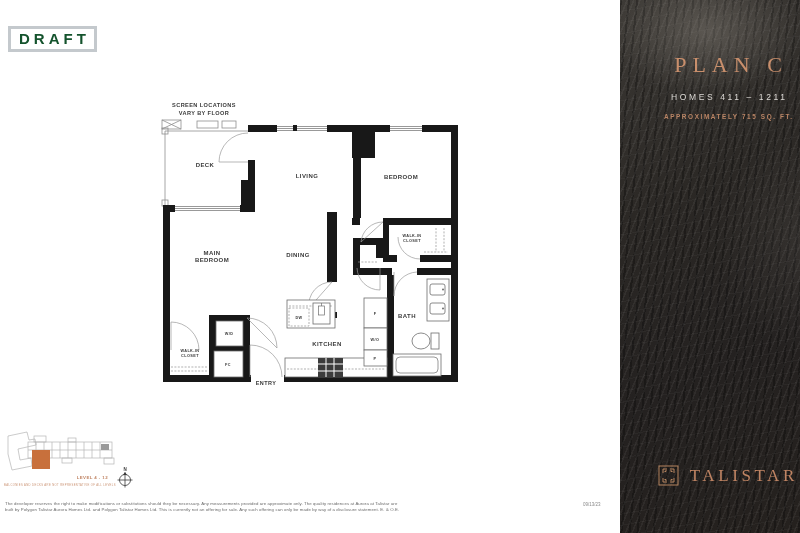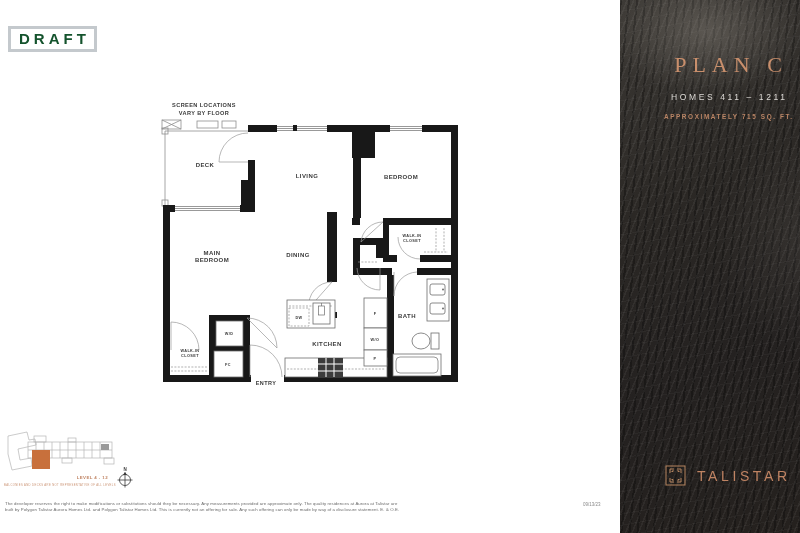--- a/index.html
+++ b/index.html
@@ -46,21 +46,21 @@
   .panel-title{position:absolute;top:52px;width:100%;text-align:center;
                font-family:"Liberation Serif",serif;font-size:22px;letter-spacing:6px;
                text-indent:6px;font-weight:400;}
   .panel-homes{position:absolute;top:92px;width:100%;text-align:center;
                font-size:8.5px;letter-spacing:2.6px;text-indent:2.6px;color:#dcd9d5;}
   .panel-bedbath{position:absolute;top:99px;width:100%;text-align:center;
                font-size:10px;font-weight:700;letter-spacing:2.2px;text-indent:2.2px;color:#eeebe8;}
   .panel-area{position:absolute;top:113px;width:100%;text-align:center;
                font-size:6.4px;font-weight:700;letter-spacing:1.6px;text-indent:1.6px;}
   .brand{position:absolute;top:465px;width:100%;display:flex;align-items:center;justify-content:center;gap:7px;}
-  .brand-text{font-family:Liberation Sans, sans-serif;font-size:14px;letter-spacing:3.6px;text-indent:3.6px;}
+  .brand-text{font-family:Liberation Serif, serif;font-size:17px;letter-spacing:3.6px;text-indent:3.6px;}
 </style>
 </head>
 <body>
 
 <div id="page">
 
   <div class="draft">DRAFT</div>
 
   <svg class="plan-svg" viewBox="140 95 335 320">
 

